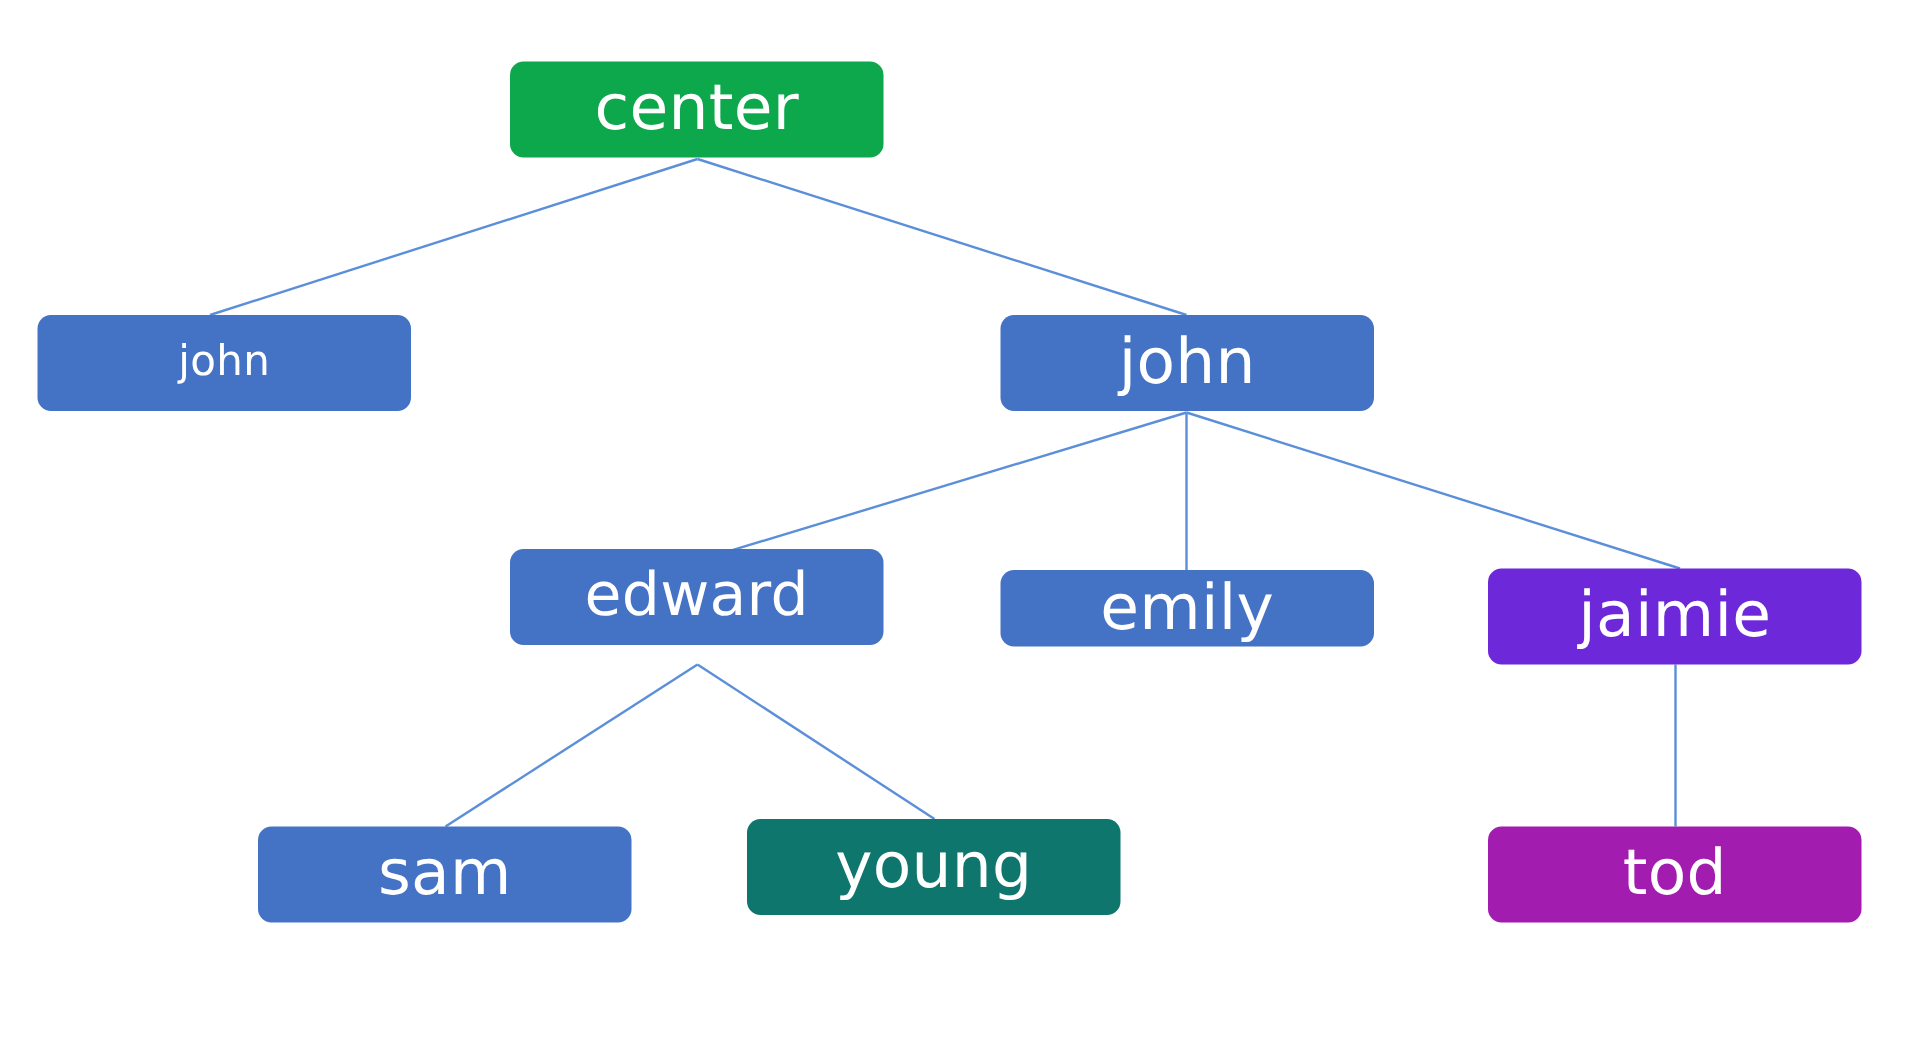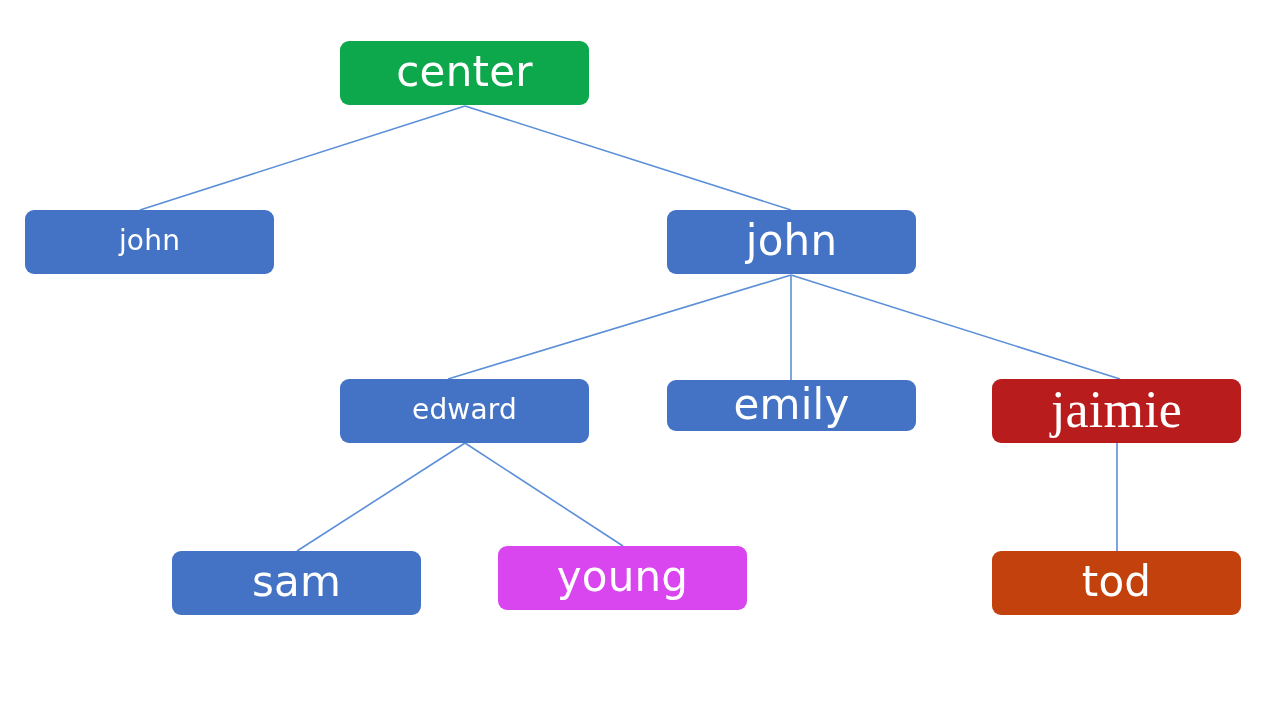--- a/index.html
+++ b/index.html
@@ -66,33 +66,33 @@
   <div id="node-layer">
       <div class="node" style="left: 340px; top: 41px; width: 249px; height: 64px; background: rgb(13, 168, 75); font-size: 42px;">
         <span class="node-label">center</span>
       </div>
       <div class="node" style="left: 25px; top: 210px; width: 249px; height: 64px; background: rgb(68, 114, 196); font-size: 28px;">
         <span class="node-label">john</span>
       </div>
       <div class="node" style="left: 667px; top: 210px; width: 249px; height: 64px; background: rgb(68, 114, 196); font-size: 42px;">
         <span class="node-label">john</span>
       </div>
-      <div class="node" style="left: 340px; top: 379px; width: 249px; height: 64px; background: rgb(68, 114, 196); font-size: 28px;">
+      <div class="node" style="left: 340px; top: 366px; width: 249px; height: 64px; background: rgb(68, 114, 196); font-size: 40px;">
         <span class="node-label">edward</span>
       </div>
       <div class="node" style="left: 667px; top: 380px; width: 249px; height: 51px; background: rgb(68, 114, 196); font-size: 42px;">
         <span class="node-label">emily</span>
       </div>
-      <div class="node" style="left: 992px; top: 379px; width: 249px; height: 64px; background: #b91c1c; font-size: 52px; font-family: Liberation Serif, serif;">
+      <div class="node" style="left: 992px; top: 379px; width: 249px; height: 64px; background: #6d28d9; font-size: 42px;">
         <span class="node-label">jaimie</span>
       </div>
       <div class="node" style="left: 172px; top: 551px; width: 249px; height: 64px; background: rgb(68, 114, 196); font-size: 42px; text-align: right;">
         <span class="node-label">sam</span>
       </div>
-      <div class="node" style="left: 498px; top: 546px; width: 249px; height: 64px; background: #d946ef; font-size: 42px;">
+      <div class="node" style="left: 498px; top: 546px; width: 249px; height: 64px; background: #0f766e; font-size: 42px;">
         <span class="node-label">young</span>
       </div>
-      <div class="node" style="left: 992px; top: 551px; width: 249px; height: 64px; background: #c2410c; font-size: 42px;">
+      <div class="node" style="left: 992px; top: 551px; width: 249px; height: 64px; background: #a21caf; font-size: 42px;">
         <span class="node-label">tod</span>
       </div>
     </div>
 
 </div>
 
 </body></html>

